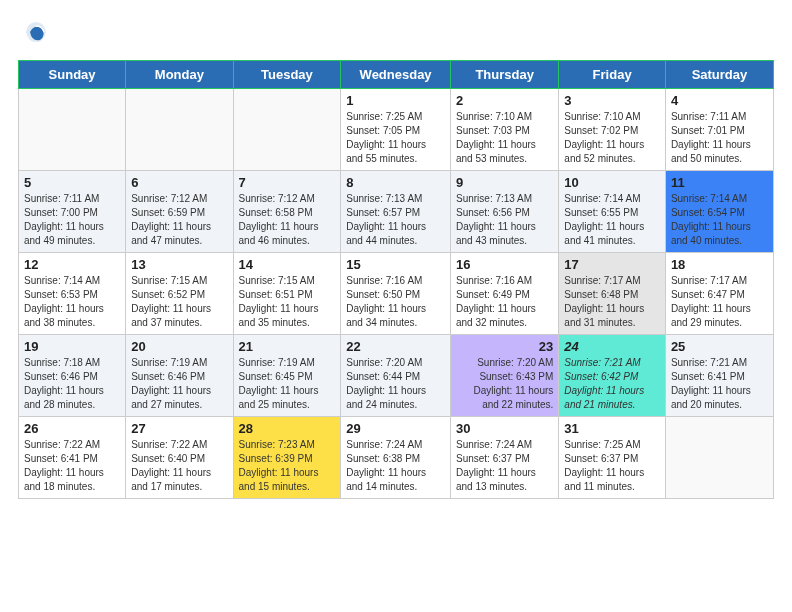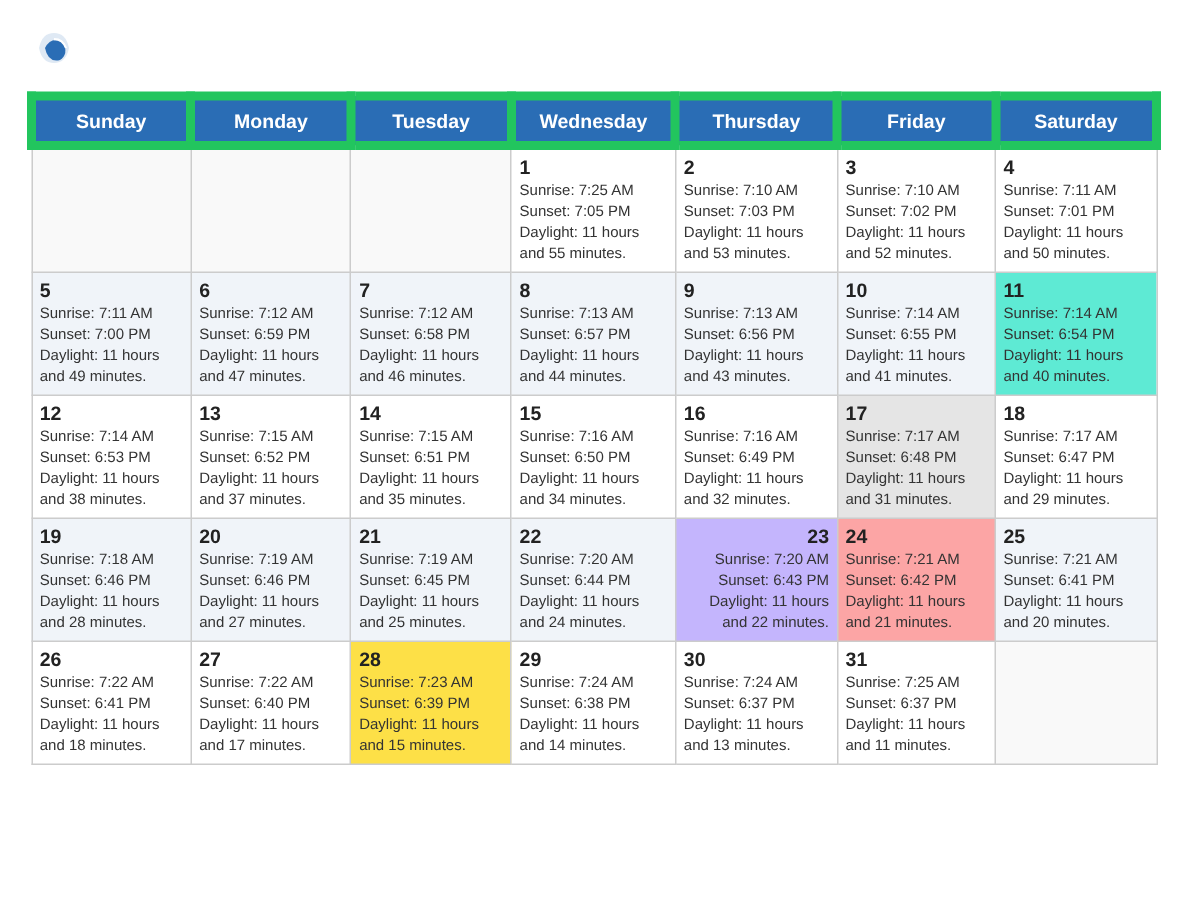--- a/index.html
+++ b/index.html
@@ -56,21 +56,21 @@
       border-collapse: collapse;
       border: 1px solid #ccc;
     }
     .calendar th {
       background: #2a6db5;
       color: #fff;
       text-align: center;
       font-size: 13px;
       font-weight: bold;
       padding: 6px 4px;
-      border: 6px solid #22c55e;
+      border: 1px solid #22c55e;
     }
     .calendar td {
       border: 1px solid #ccc;
       vertical-align: top;
       padding: 4px 5px;
       width: 113px;
       min-height: 70px;
       height: 80px;
       background: #fff;
       font-size: 10.5px;
@@ -208,21 +208,21 @@
 Daylight: 11 hours
 and 43 minutes.</div>
           </td>
           <td style="background: rgb(240, 244, 249);">
             <span class="day-num">10</span>
             <div class="day-info" style="white-space: pre-line;">Sunrise: 7:14 AM
 Sunset: 6:55 PM
 Daylight: 11 hours
 and 41 minutes.</div>
           </td>
-          <td style="background: #5eead4;">
+          <td style="background: #3b82f6;">
             <span class="day-num">11</span>
             <div class="day-info" style="white-space: pre-line;">Sunrise: 7:14 AM
 Sunset: 6:54 PM
 Daylight: 11 hours
 and 40 minutes.</div>
           </td>
         </tr>
         <tr>
           <td style="background: rgb(255, 255, 255);">
             <span class="day-num">12</span>
@@ -303,21 +303,21 @@
 Daylight: 11 hours
 and 24 minutes.</div>
           </td>
           <td style="background: #c4b5fd; text-align: right;">
             <span class="day-num">23</span>
             <div class="day-info" style="white-space: pre-line;">Sunrise: 7:20 AM
 Sunset: 6:43 PM
 Daylight: 11 hours
 and 22 minutes.</div>
           </td>
-          <td style="background: #fca5a5;">
+          <td style="background: #5eead4; font-style: italic;">
             <span class="day-num">24</span>
             <div class="day-info" style="white-space: pre-line;">Sunrise: 7:21 AM
 Sunset: 6:42 PM
 Daylight: 11 hours
 and 21 minutes.</div>
           </td>
           <td style="background: rgb(240, 244, 249);">
             <span class="day-num">25</span>
             <div class="day-info" style="white-space: pre-line;">Sunrise: 7:21 AM
 Sunset: 6:41 PM

